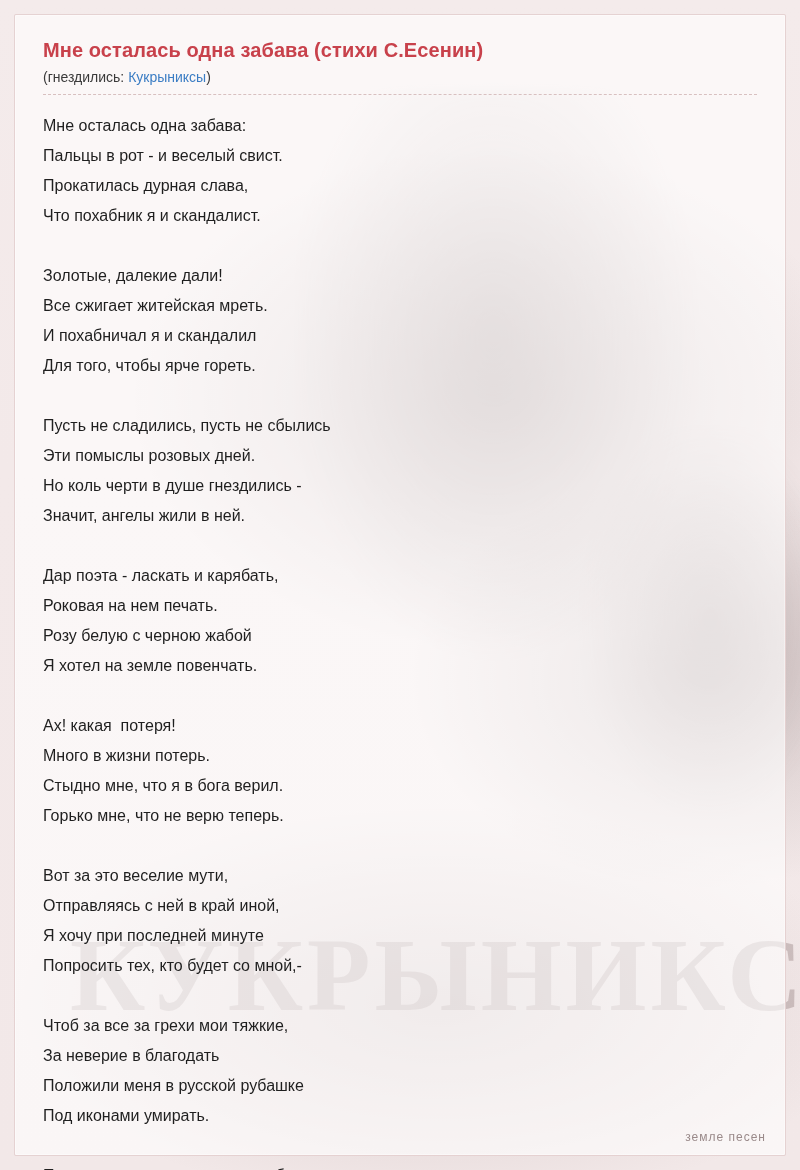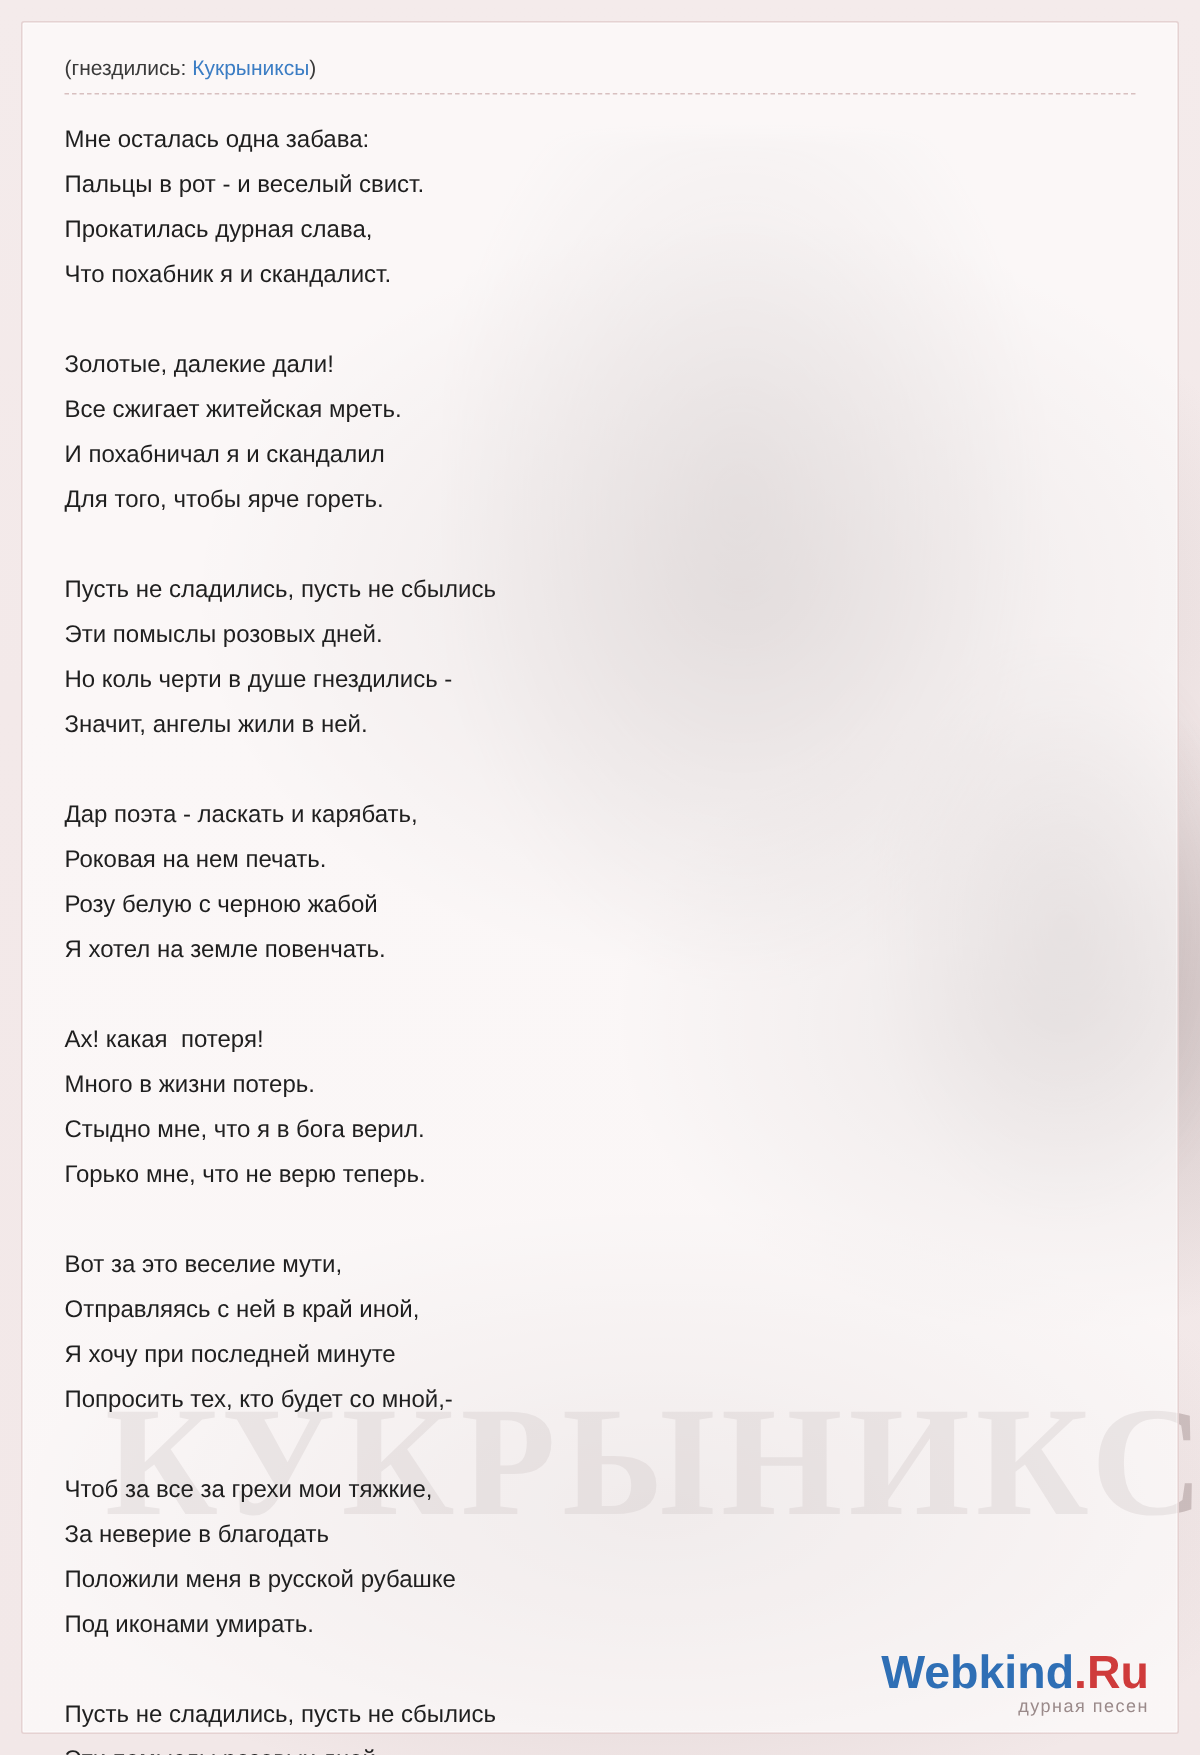--- a/index.html
+++ b/index.html
@@ -134,20 +134,21 @@
 <body>
 
 <div class="page">
 
   <div class="art art-blob1"></div>
   <div class="art art-blob2"></div>
   <div class="art-text">КУКРЫНИКСЫ</div>
 
   <div class="card">
 
+    <h1 class="song-title">Мне осталась одна забава (стихи С.Есенин)</h1>
 
     <div class="performer-line">
       <span>(гнездились: </span><a class="performer-link" href="#">Кукрыниксы</a><span>)</span>
     </div>
 
     <div class="lyrics">Мне осталась одна забава:
 Пальцы в рот - и веселый свист.
 Прокатилась дурная слава,
 Что похабник я и скандалист.
 
@@ -182,17 +183,16 @@
 Под иконами умирать.
 
 Пусть не сладились, пусть не сбылись
 Эти помыслы розовых дней.
 Но коль черти в душе гнездились -
 Значит, ангелы жили в ней.</div>
 
   </div>
 
   <div class="logo">
-    <div class="logo-main"><span class="logo-web">Web</span><span class="logo-kind">kind</span><span class="logo-dot">.</span><span class="logo-ru">Ru</span></div>
-    <div class="logo-sub">дурная песен</div>
+    <div class="logo-sub">земле песен</div>
   </div>
 
 </div>
 
 </body></html>

